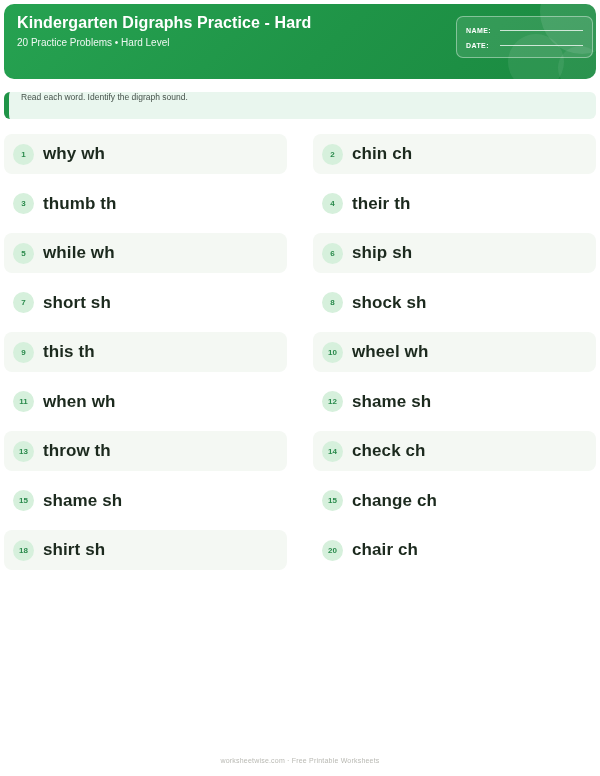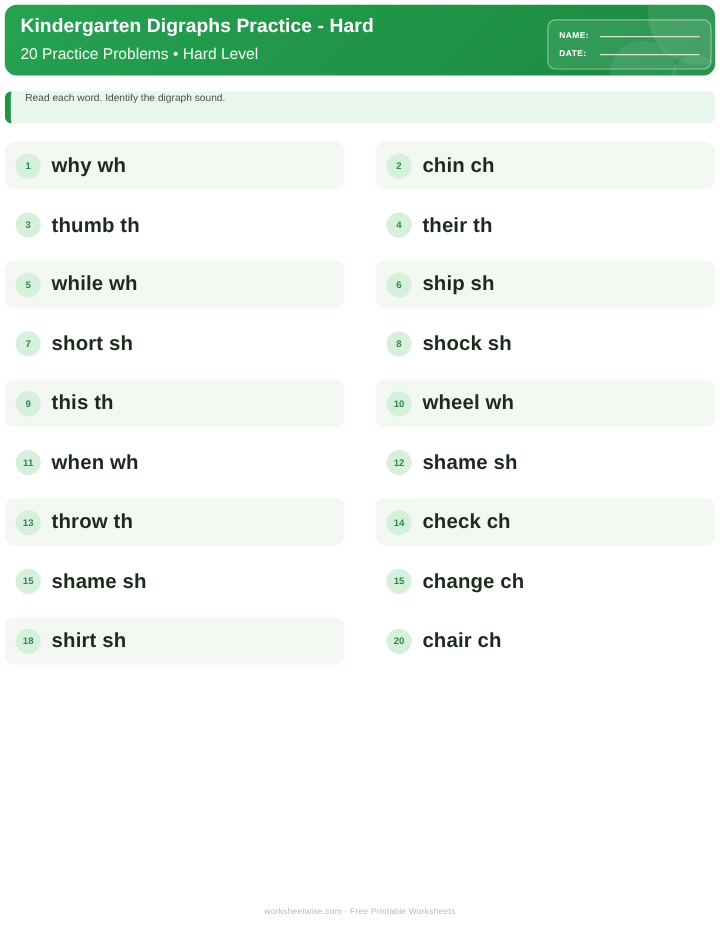--- a/index.html
+++ b/index.html
@@ -7,21 +7,21 @@
   body {
     font-family: "Liberation Sans", sans-serif;
     background: #ffffff;
     position: relative;
     padding: 4px;
   }
 
   
   .header {
     position: relative;
-    height: 59px;
+    height: 75px;
     border-radius: 10px;
     background: linear-gradient(135deg, #26a251 0%, #1f9447 55%, #1b8a41 100%);
     overflow: hidden;
     margin-bottom: 13px;
   }
   .deco-circle {
     position: absolute;
     border-radius: 50%;
     background: rgba(255,255,255,0.10);
   }
@@ -31,21 +31,21 @@
 
   .header-text { position: absolute; left: 13px; top: 10px; }
   .page-title {
     color: #ffffff;
     font-size: 16px;
     font-weight: bold;
     letter-spacing: 0.1px;
   }
   .page-subtitle {
     color: rgba(255,255,255,0.92);
-    font-size: 13px;
+    font-size: 10px;
     margin-top: 5px;
   }
 
   .name-date-box {
     position: absolute;
     left: 452px;
     top: 12px;
     width: 137px;
     height: 42px;
     border: 1px solid rgba(255,255,255,0.4);

